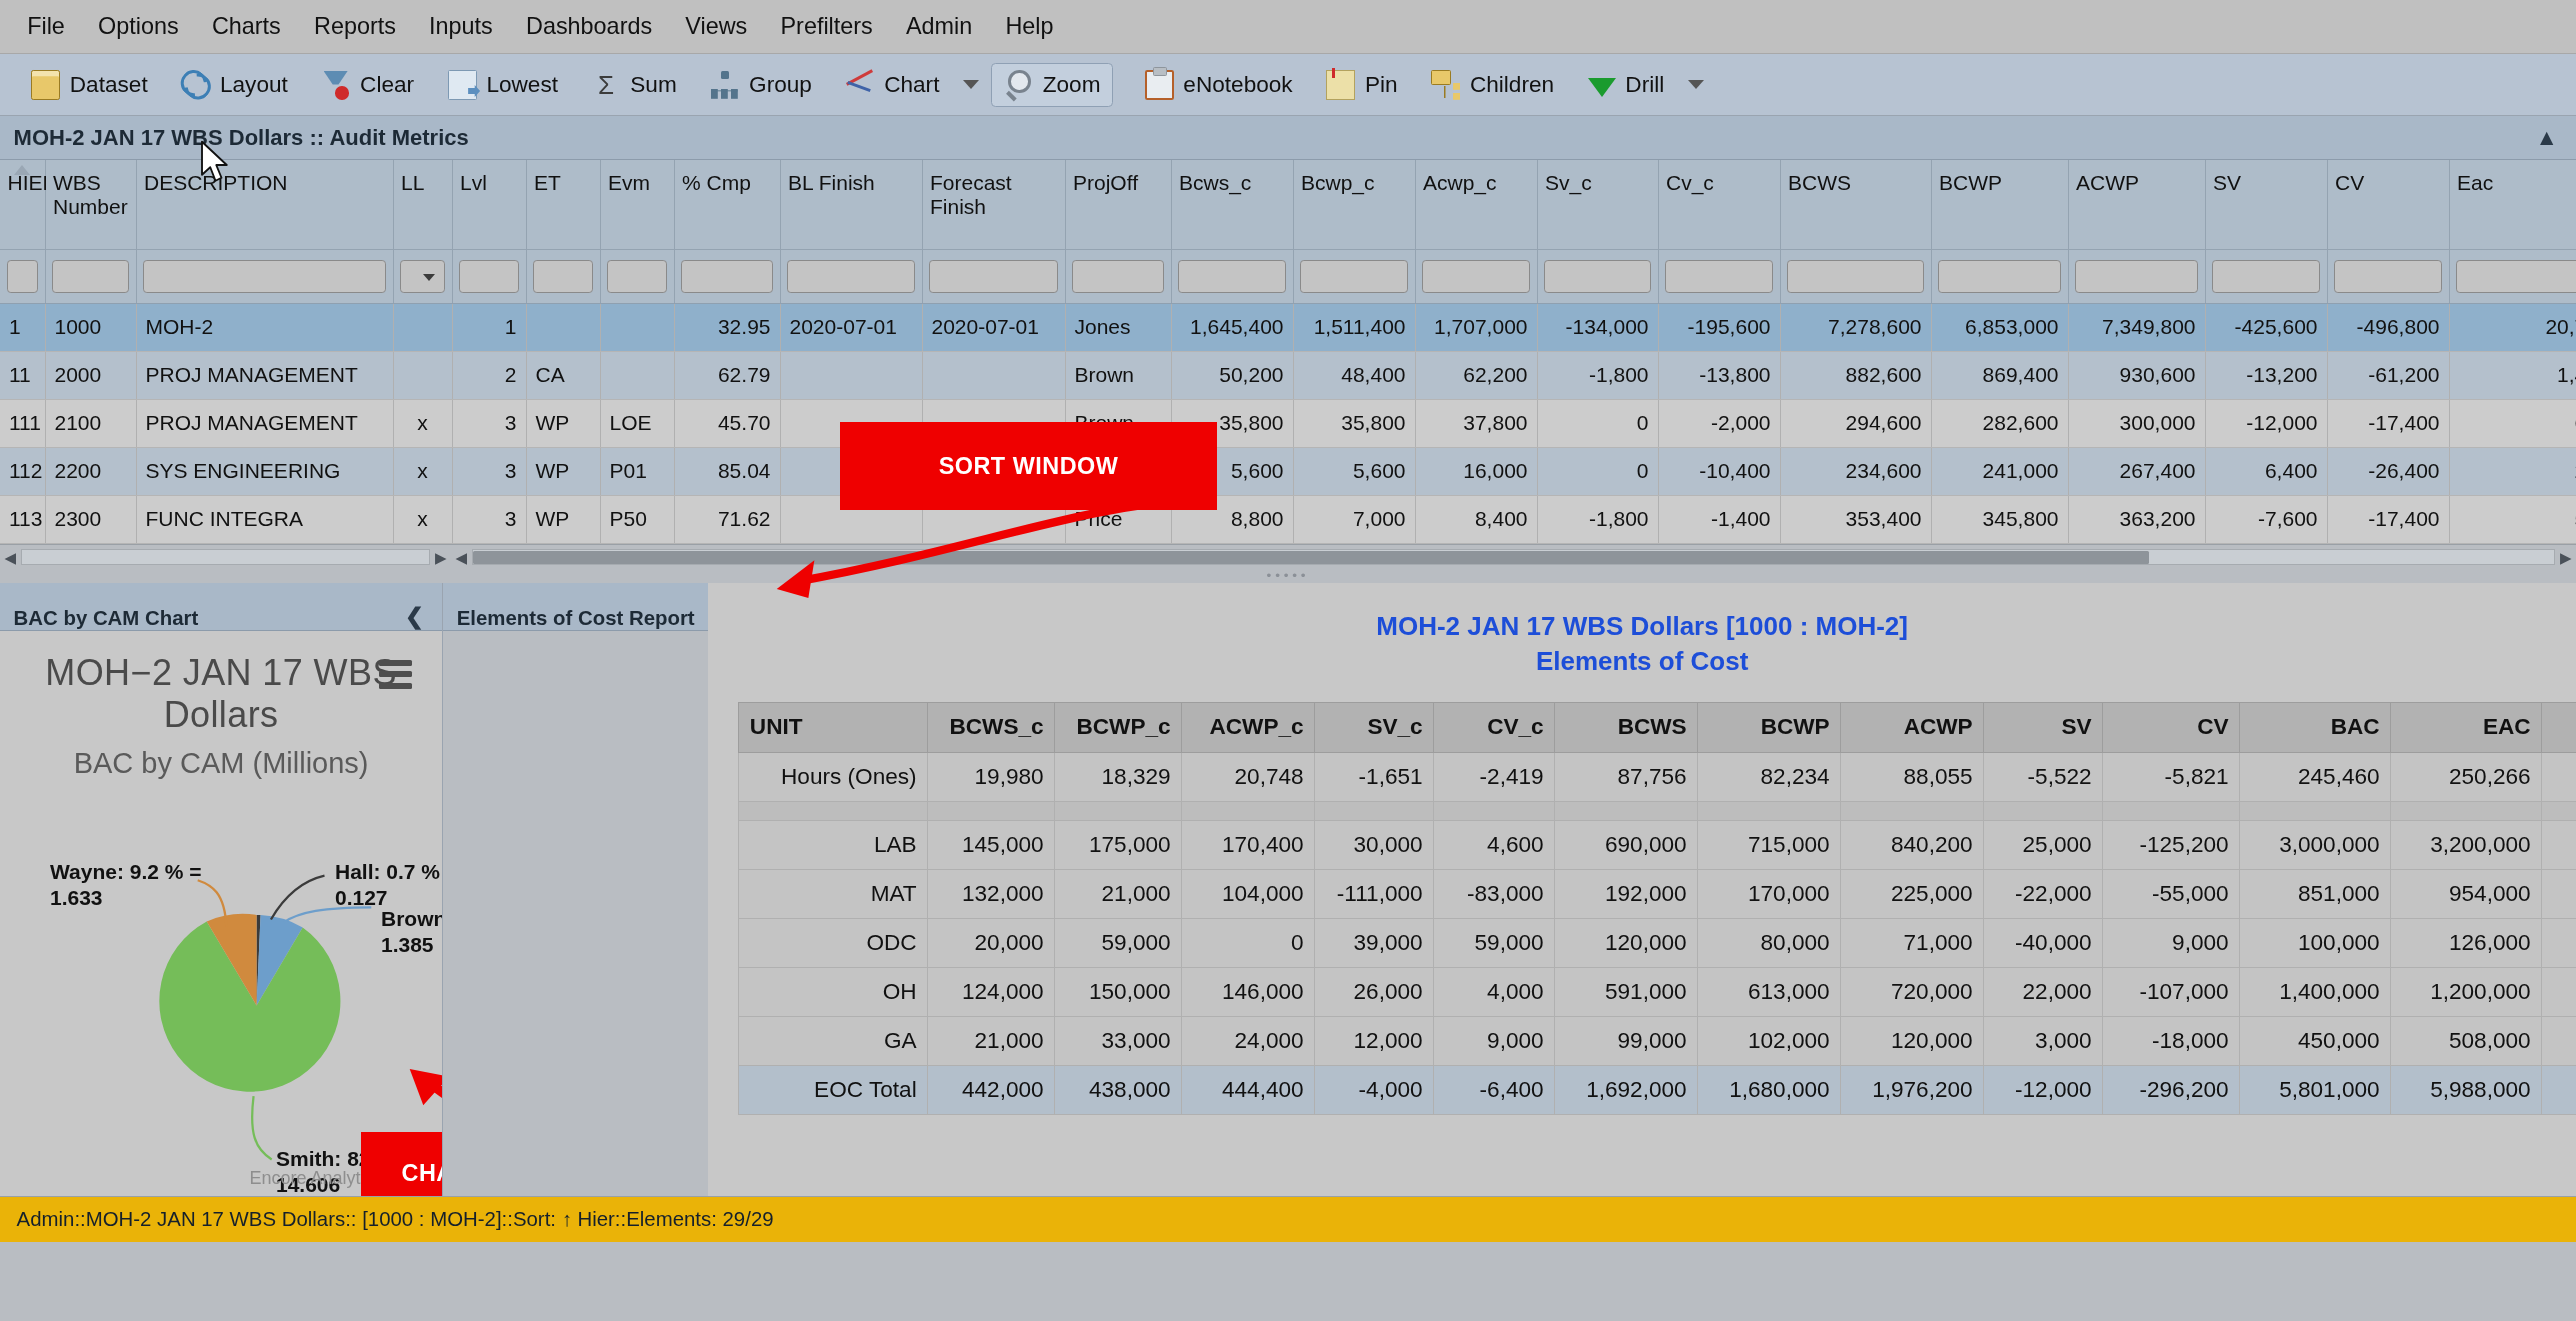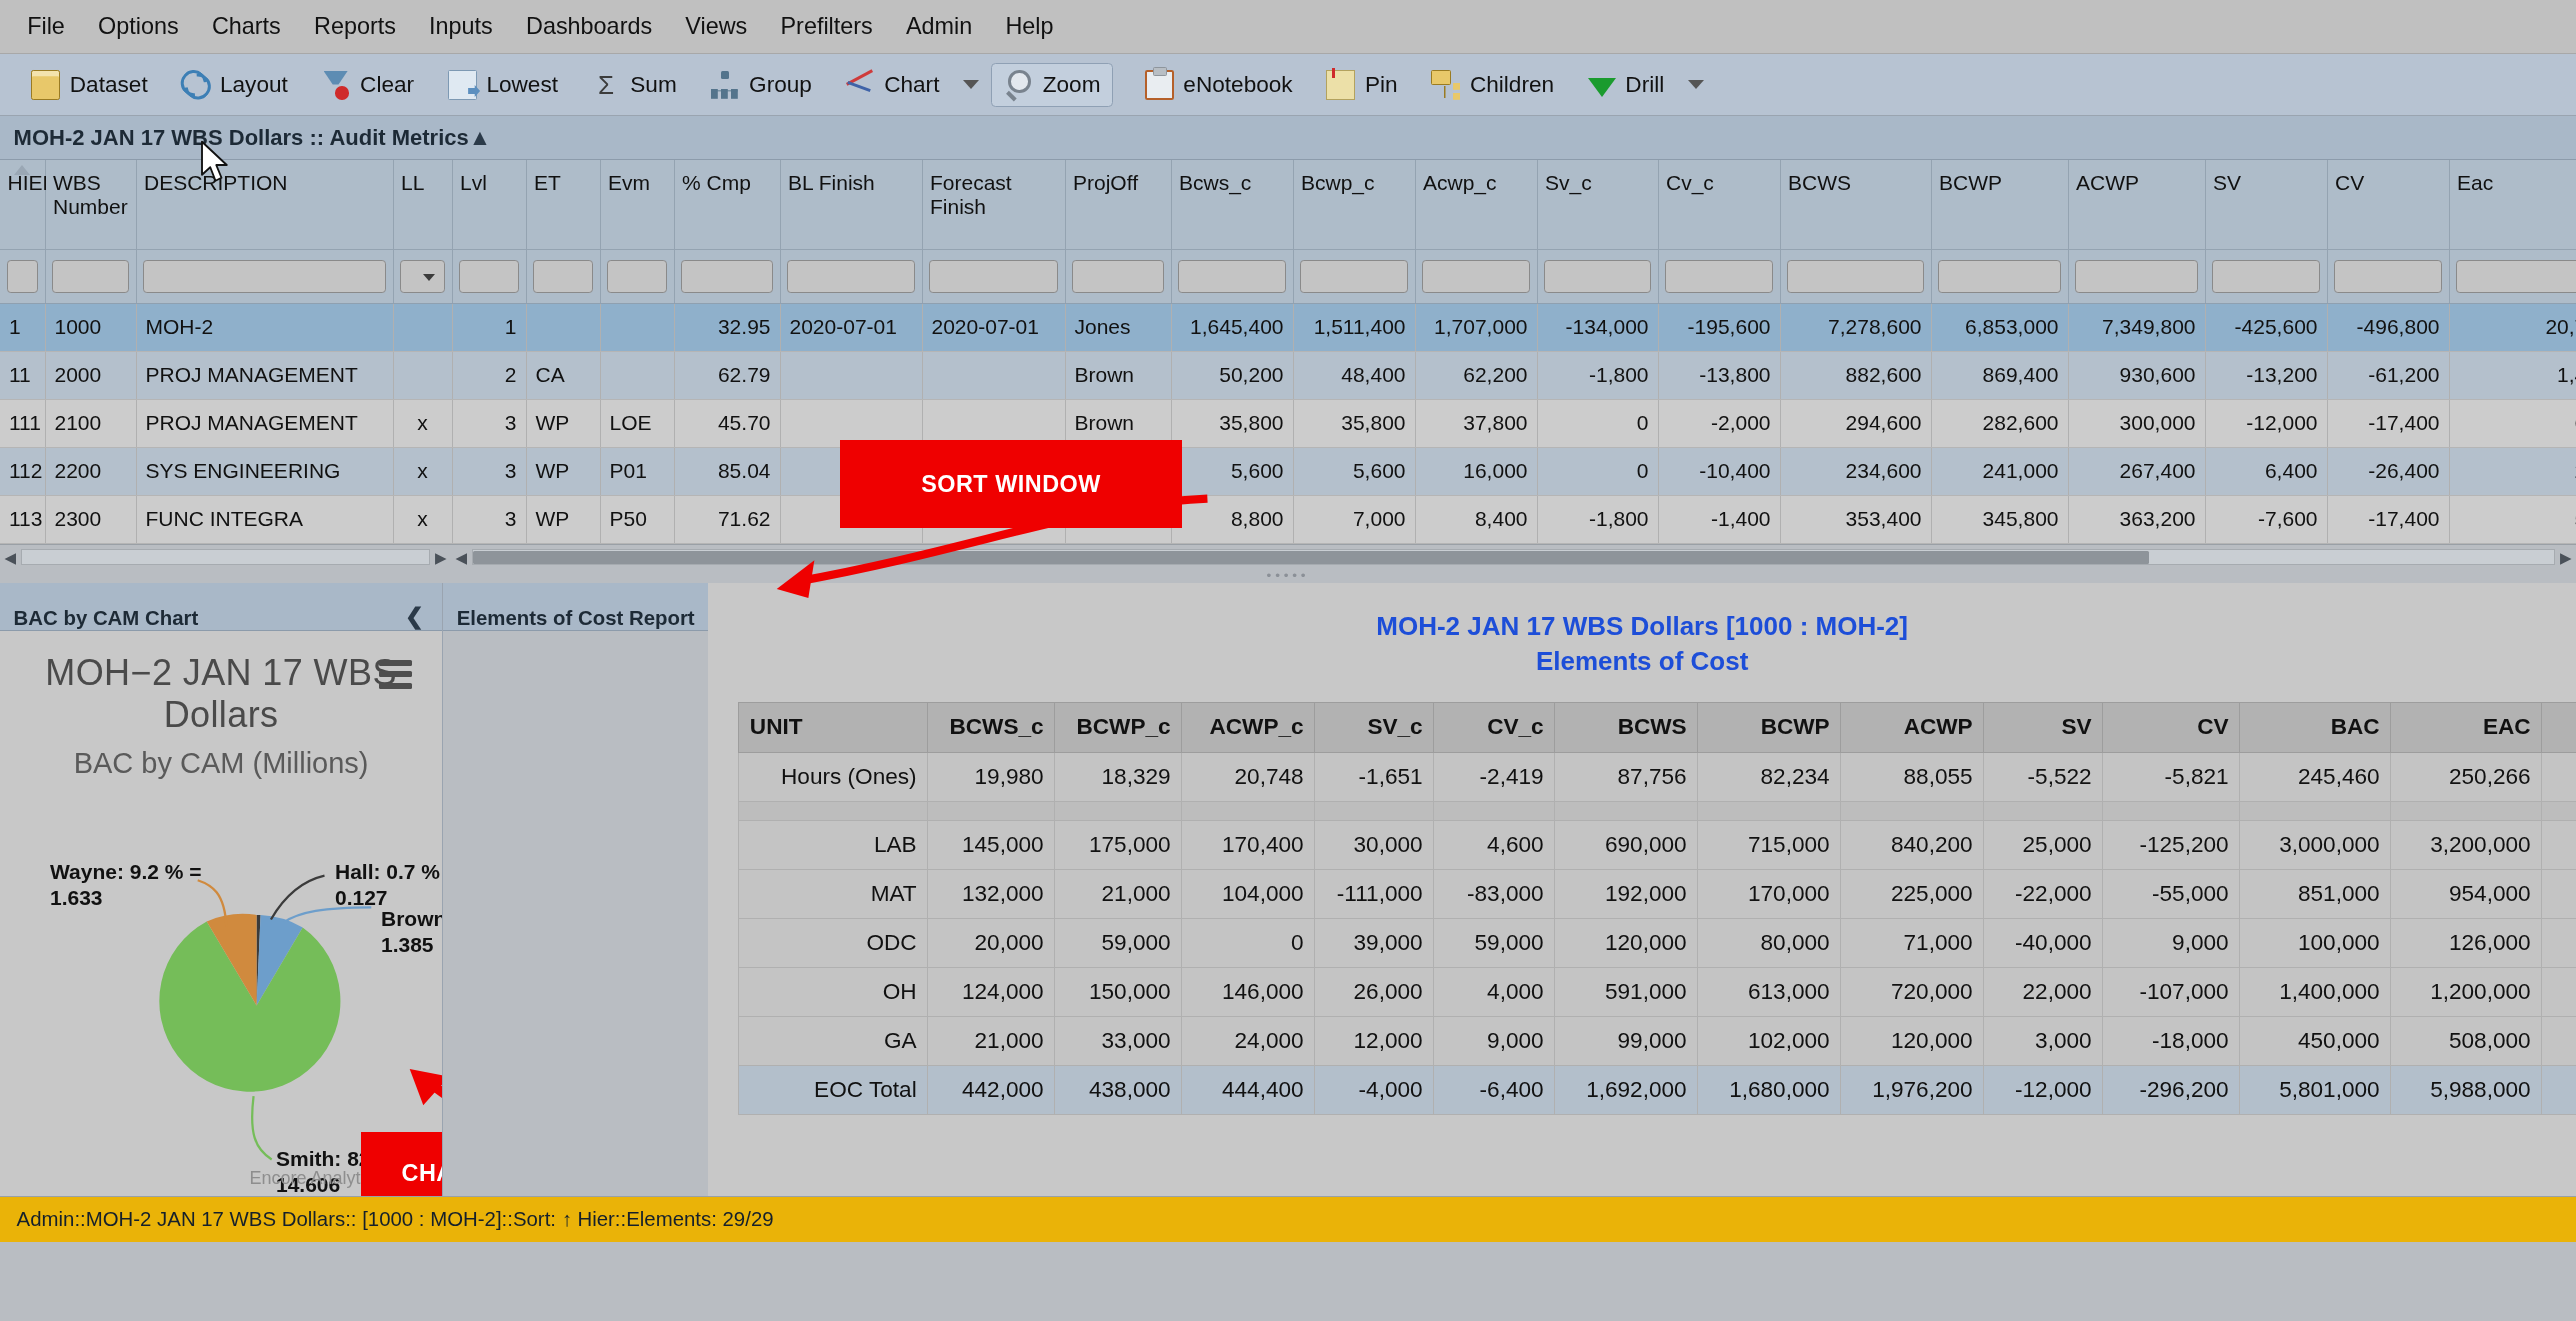--- a/index.html
+++ b/index.html
@@ -114,21 +114,21 @@
        linear-gradient(#9a7b22,#9a7b22) 0 3px/1.5px 12px no-repeat; }
   .ic-drill { width:0;height:0; border-left:14.3px solid transparent; border-right:14.3px solid transparent;
      border-top:19.6px solid #1a9b2e; margin-top:5.3px; }
 
   
   .grid-titlebar {
     height: 44px;
     background: #a9b8c8;
     display: flex;
     align-items: center;
-    justify-content: flex-start;
+    justify-content: space-between;
     padding: 0 13.6px;
     border-bottom: 0.8px solid #8c9bab;
   }
   .grid-title { font-size: 22px; font-weight: bold; color: #1d2a36; }
   .chev-up {
     font-size: 22.6px; color: #2b3a49; font-weight: bold; padding-right: 4.5px;
   }
 
   
   .grid-wrap { background: #aebcc9; position: relative; }
@@ -588,21 +588,21 @@
           <td class="cell ta-r">-17,400</td>
           <td class="cell ta-r">513,600</td>
         </tr>
       </tbody>
   </table>
 
   <svg class="arrow-svg" style="left:725px; top:325px; width:498px; height:128px;" viewBox="0 0 660 170">
     <path d="M640,18 C470,26 330,86 96,128" stroke="#ef0000" stroke-width="11" fill="none"></path>
     <path d="M68,138 L118,100 L110,150 Z" fill="#ef0000"></path>
   </svg>
-  <div class="callout" style="left:840px; top:280px; width:342px; height:88px;">
+  <div class="callout" style="left:840px; top:262px; width:377px; height:88px;">
     <span>SORT WINDOW</span>
   </div>
 </div>
 
 <div class="hscroll-row">
   <div class="hs-left">
     <span class="arrw">◀</span>
     <div class="hs-track">
       <div class="hs-thumb" style="width:0px;"></div>
     </div>

